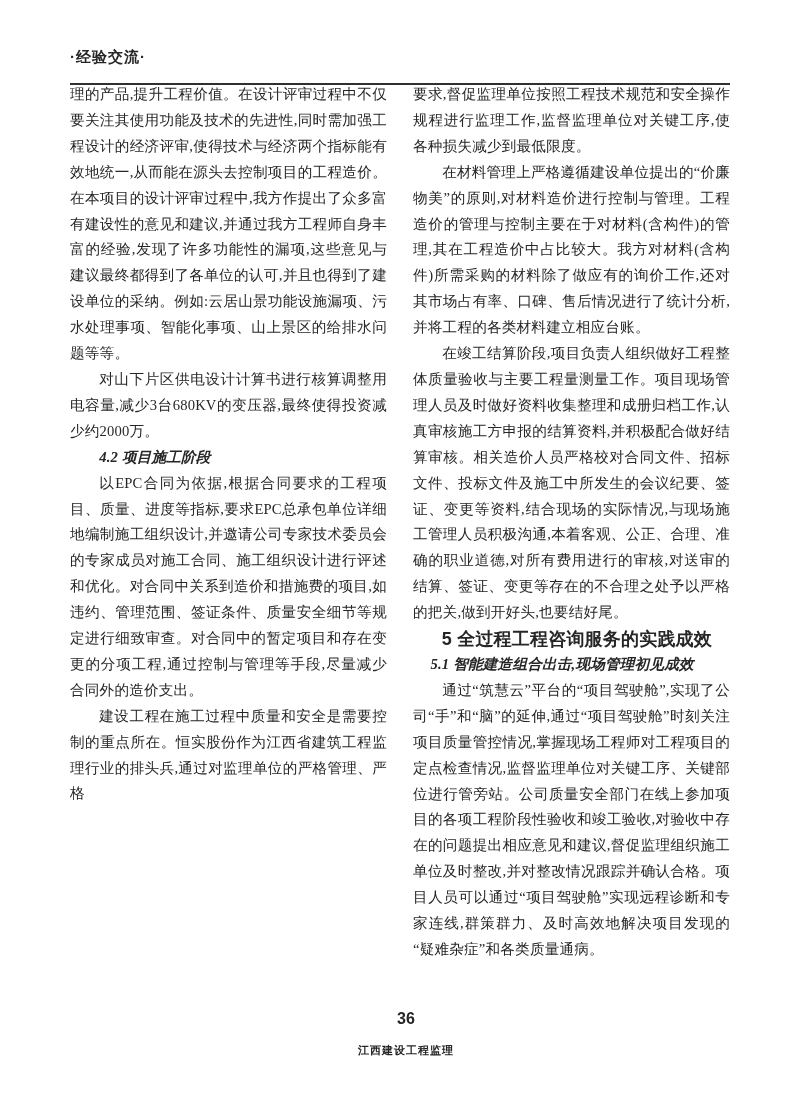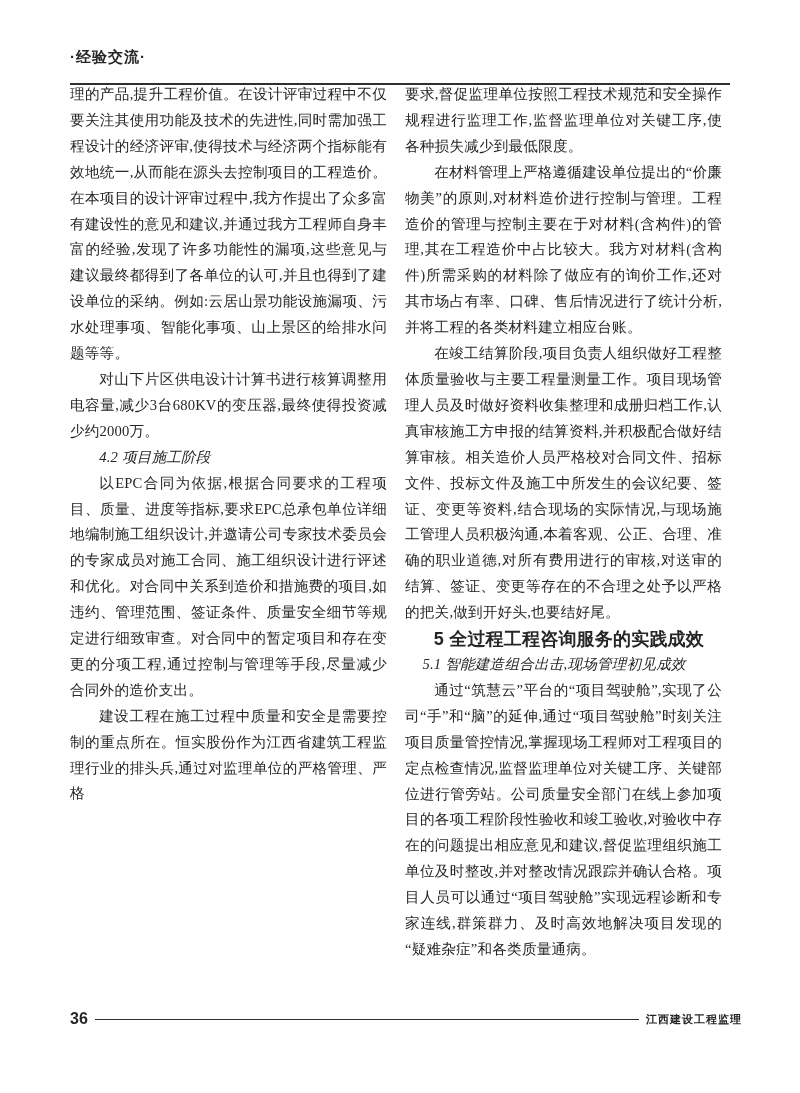--- a/index.html
+++ b/index.html
@@ -32,39 +32,39 @@
     font-size: 15px;
     letter-spacing: 1px;
   }
   .columns {
     position: absolute;
     top: 82px;
     left: 70px;
     width: 660px;
     height: 932px;
     display: flex;
-    gap: 18px;
+    gap: 26px;
     overflow: hidden;
   }
   .col {
     width: 317px;
     text-align: justify;
     font-size: 14.6px;
     line-height: 25.9px;
     letter-spacing: 0.2px;
   }
   .col p {
     margin: 0;
   }
   .indent {
     text-indent: 2em;
   }
   .sub-heading {
     font-style: italic;
-    font-weight: normal;
+    font-weight: bold;
     text-indent: 2em;
     margin: 0;
   }
   .sub-heading.tight {
     text-indent: 1.2em;
   }
   .section-heading {
     font-family: "Liberation Sans", "DejaVu Sans", sans-serif;
     font-weight: bold;
     font-style: normal;
@@ -75,20 +75,21 @@
     text-align: left;
   }
   .page-footer {
     position: absolute;
     left: 70px;
     right: 58px;
     top: 1010px;
     display: flex;
     align-items: center;
     gap: 7px;
+    flex-direction: column;
   }
   .page-number {
     font-family: "Liberation Sans", "DejaVu Sans", sans-serif;
     font-weight: bold;
     font-size: 16px;
   }
   .footer-rule {
     flex: 1;
     border-top: 1.5px solid #2f2f2f;
     height: 0;

